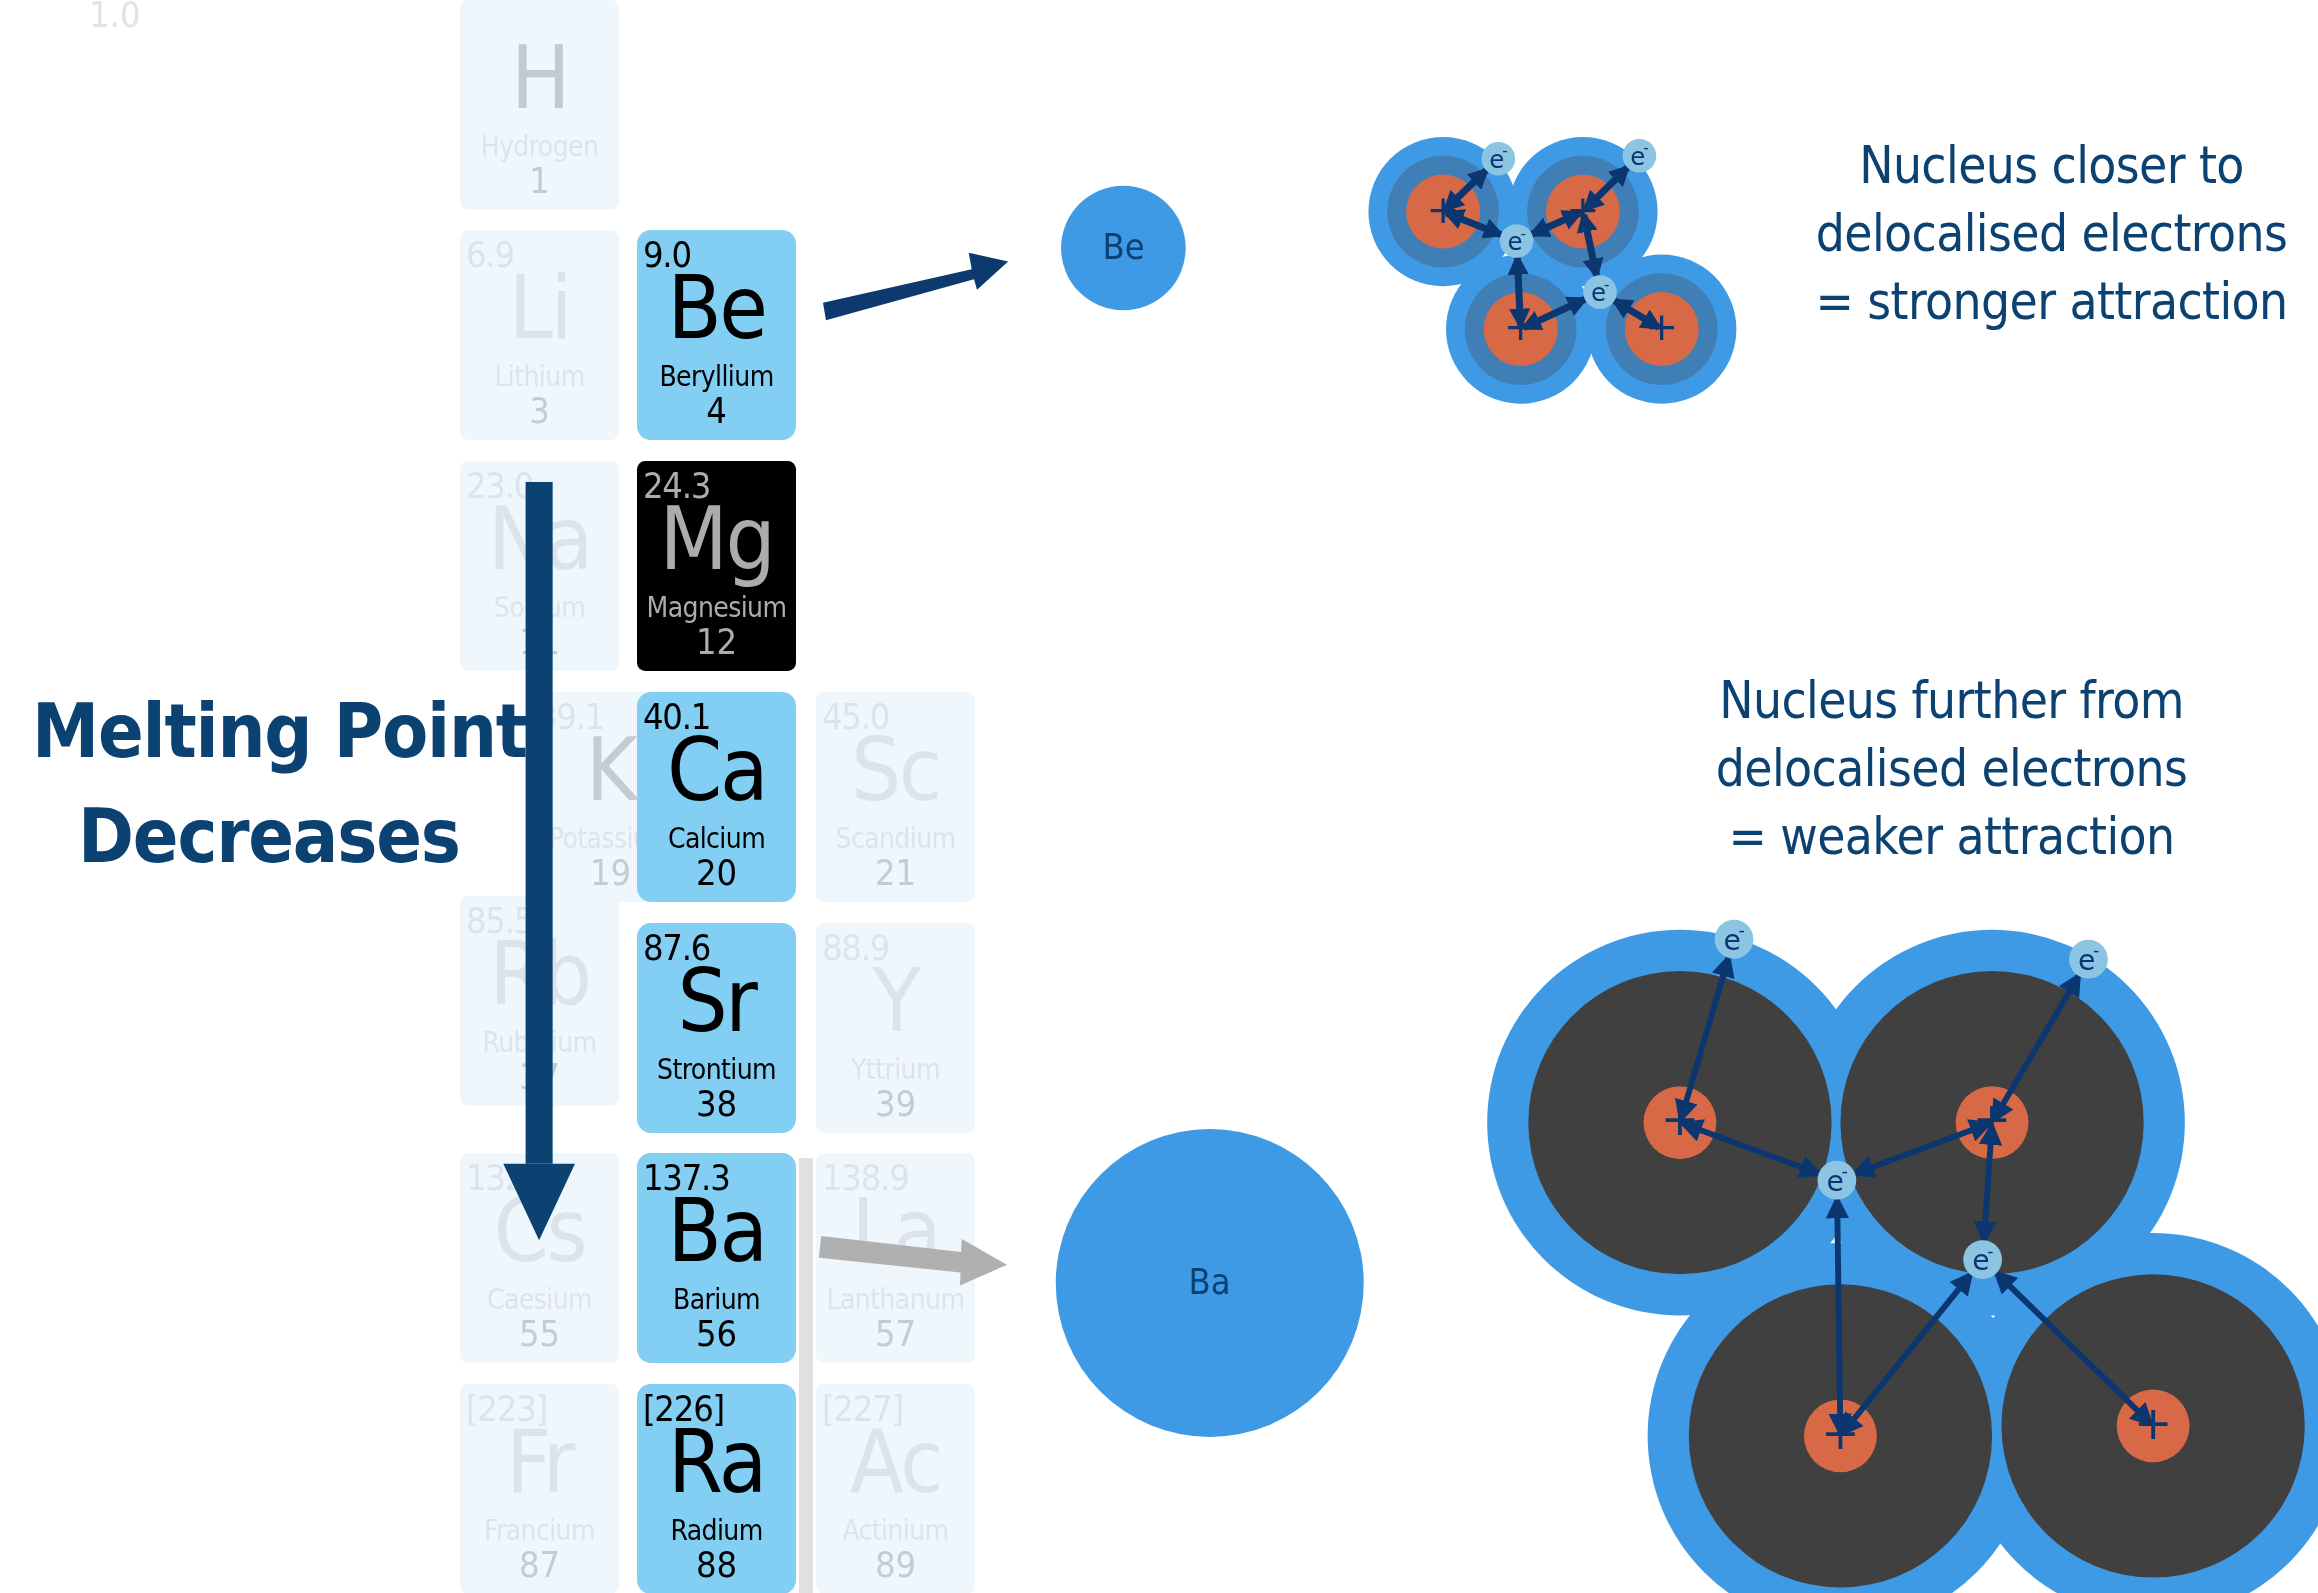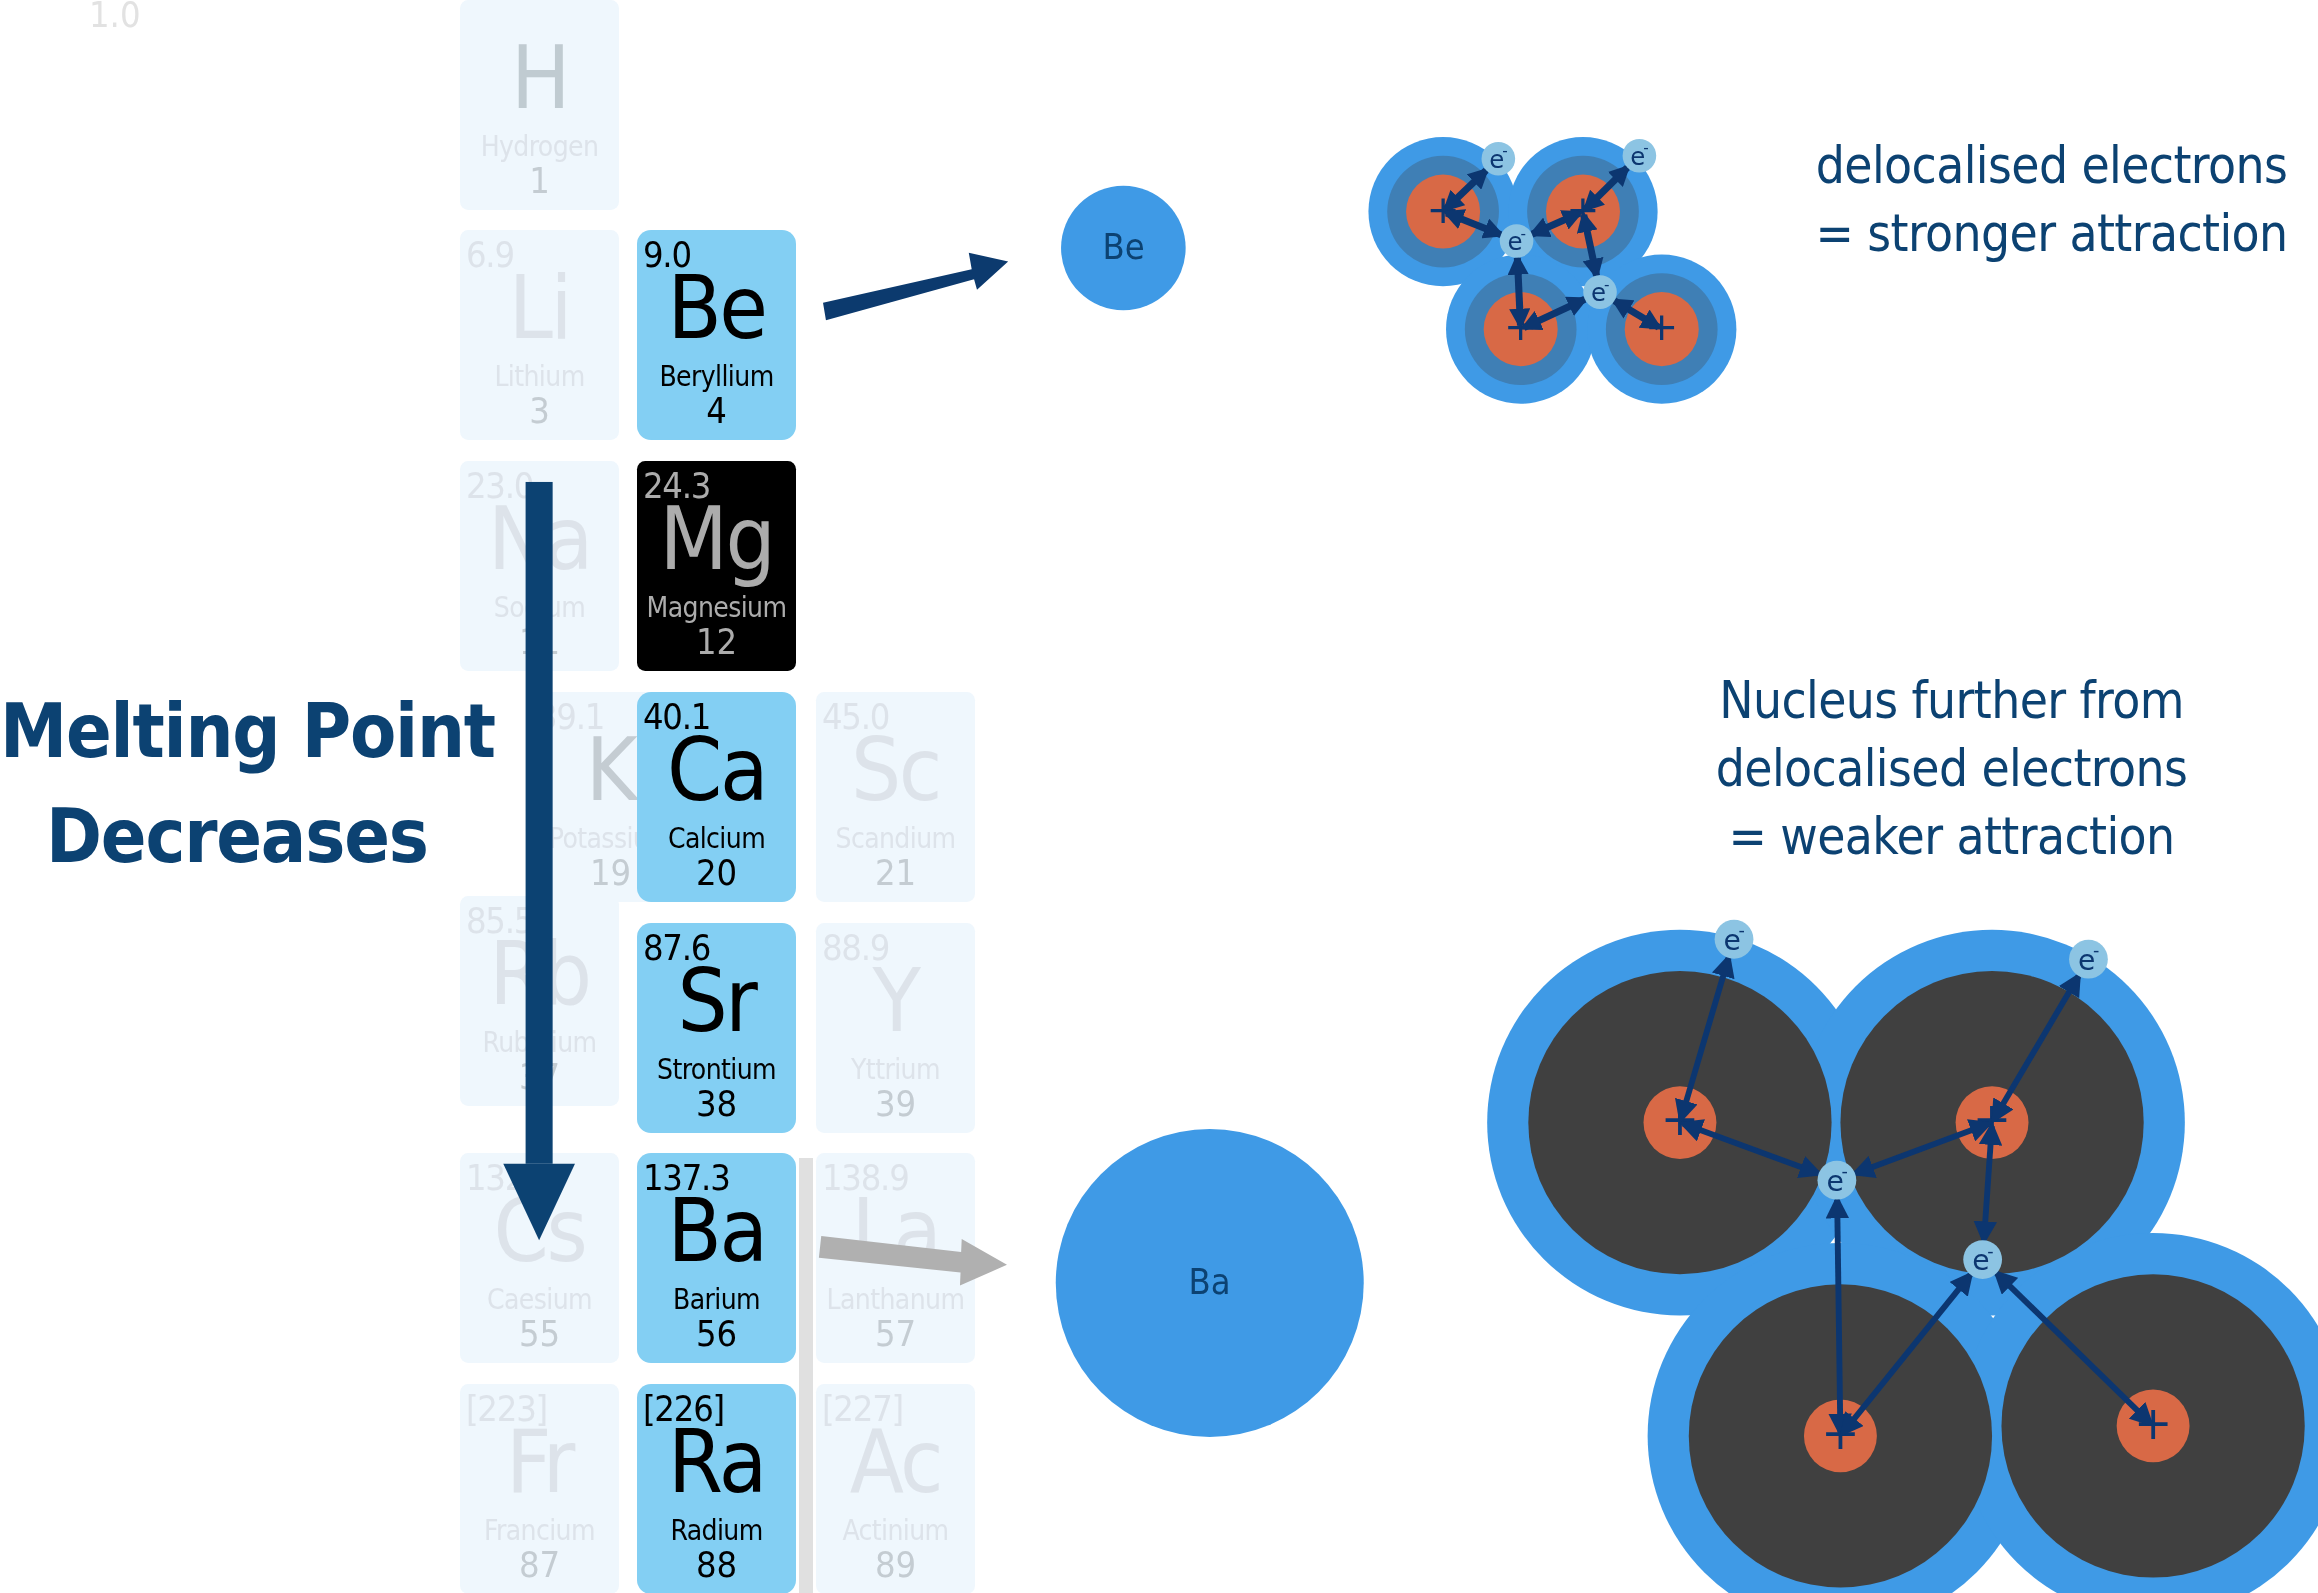--- a/index.html
+++ b/index.html
@@ -8,21 +8,21 @@
   .cell .mass{position:absolute;left:5.9px;top:3.5px;font-size:36px;color:#dde3ea;letter-spacing:-1.2px;}
   .cell .sym{position:absolute;left:0;right:0;top:34px;text-align:center;font-size:88px;color:#dde3ea;line-height:1;letter-spacing:-2.4px;}
   .cell .name{position:absolute;left:0;right:0;top:130px;text-align:center;font-size:28px;color:#dde3ea;letter-spacing:-0.6px;}
   .cell .num{position:absolute;left:0;right:0;top:160px;text-align:center;font-size:36px;color:#c4ccd2;}
   .cell.h .sym{color:#c0cbd1;}
   .cell.hi{background:#83cff3;border-radius:14px;}
   .cell.hi .mass,.cell.hi .sym,.cell.hi .name,.cell.hi .num{color:#000;}
   .cell.mg{background:#000000;text-decoration:underline;}
   .cell.mg .mass,.cell.mg .sym,.cell.mg .name,.cell.mg .num{color:#acacac;}
   .cell.k .sym{color:#c4ccd2;}
-  .title{position:absolute;color:#0c4272;font-size:75px;font-weight:bold;line-height:1;letter-spacing:-1.2px;}
+  .title{position:absolute;color:#0c4272;font-size:75px;font-weight:bold;line-height:1;letter-spacing:-1.2px;padding-left:32px;}
   .caption{position:absolute;color:#0c4272;font-size:51px;text-align:center;line-height:68px;letter-spacing:-0.6px;}
   .hmass{position:absolute;left:89px;top:-5.9px;font-size:36px;color:#e2e2e2;}
   svg{position:absolute;left:0;top:0;}
 </style>
 </head>
 <body>
 
 <div class="hmass">1.0</div>
 
 <div class="cell h" style="left:460px;top:0px;">
@@ -242,20 +242,21 @@
   </defs>
 </svg>
 
 <div style="position:absolute;left:1088px;top:226px;width:71px;text-align:center;font-size:36px;color:#0c4272;">Be</div>
 <div style="position:absolute;left:1174px;top:1261px;width:71px;text-align:center;font-size:36px;color:#0c4272;">Ba</div>
 
 <div class="title" style="left:0px;top:694px;">Melting Point</div>
 <div class="title" style="left:46px;top:799px;">Decreases</div>
 
 <div class="caption" style="left:1787px;top:132px;width:529px;">
+  <div>Nucleus closer to</div>
   <div>delocalised electrons</div>
   <div>= stronger attraction</div>
 </div>
 <div class="caption" style="left:1687px;top:667px;width:529px;text-align:center;">
   <div>Nucleus further from</div>
   <div>delocalised electrons</div>
   <div>= weaker attraction</div>
 </div>
 
 

